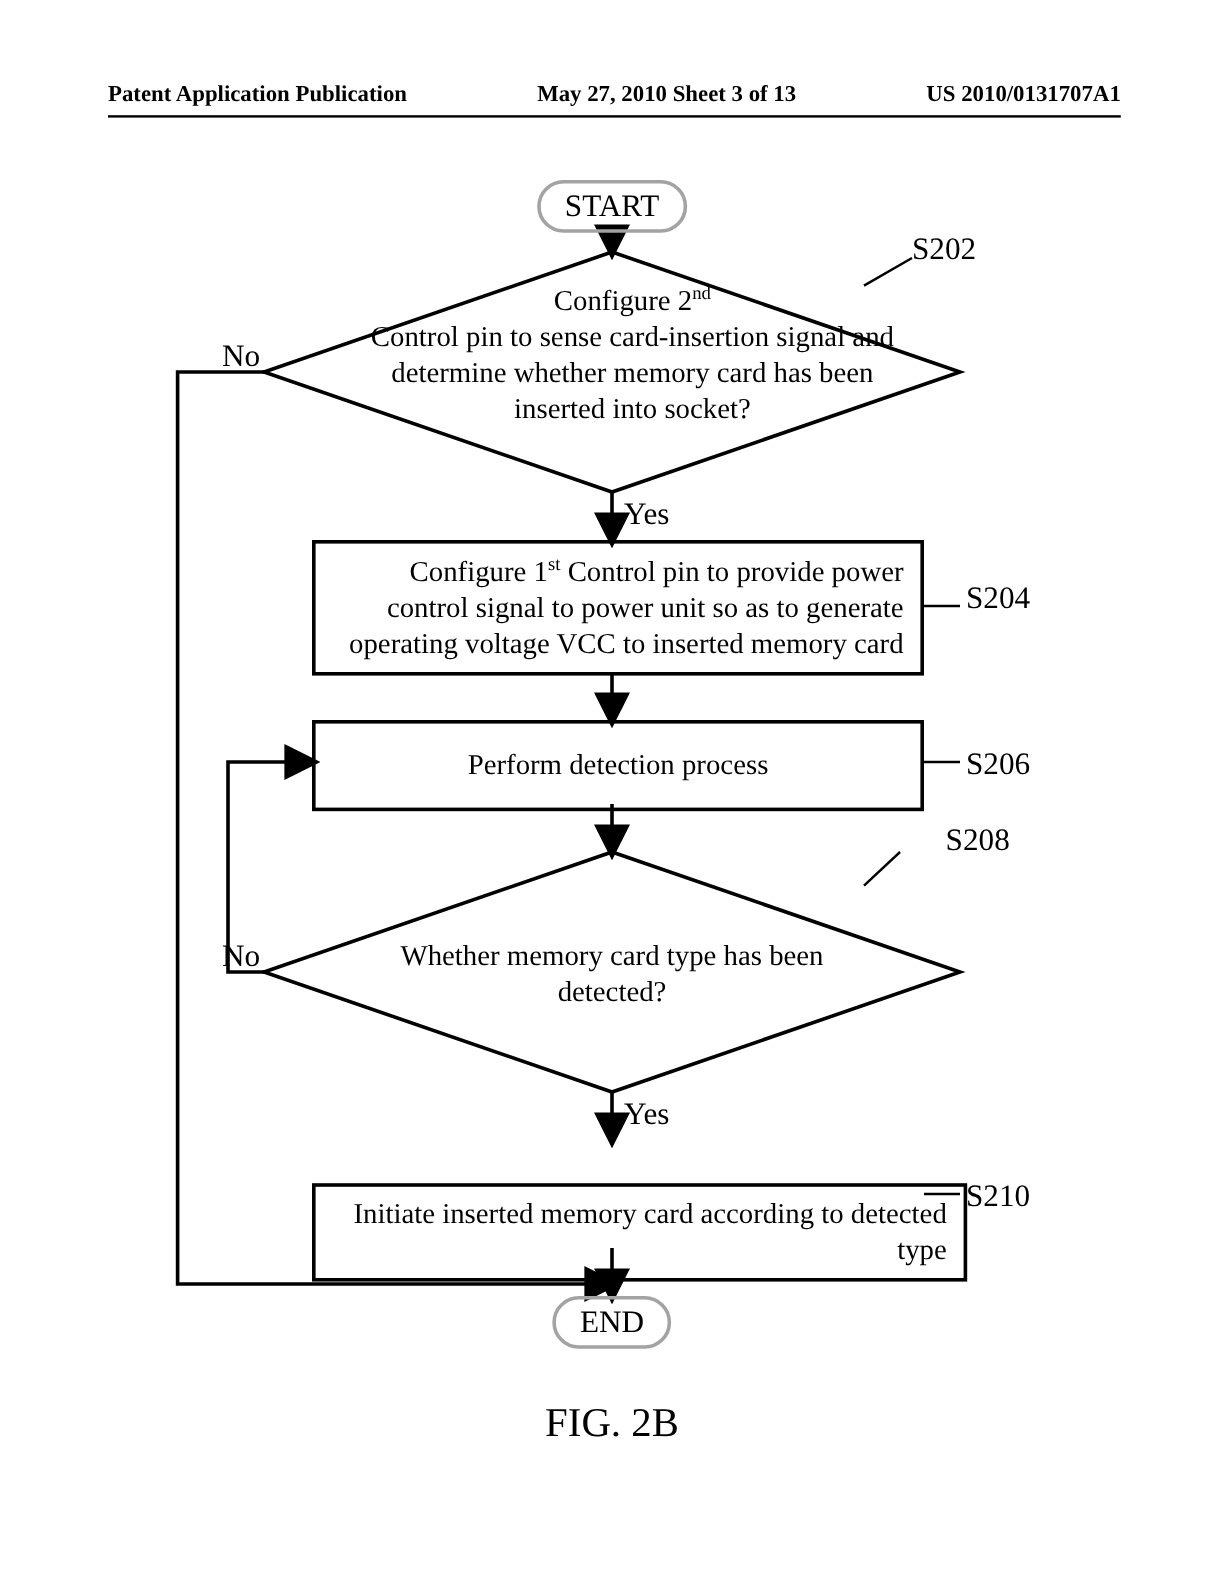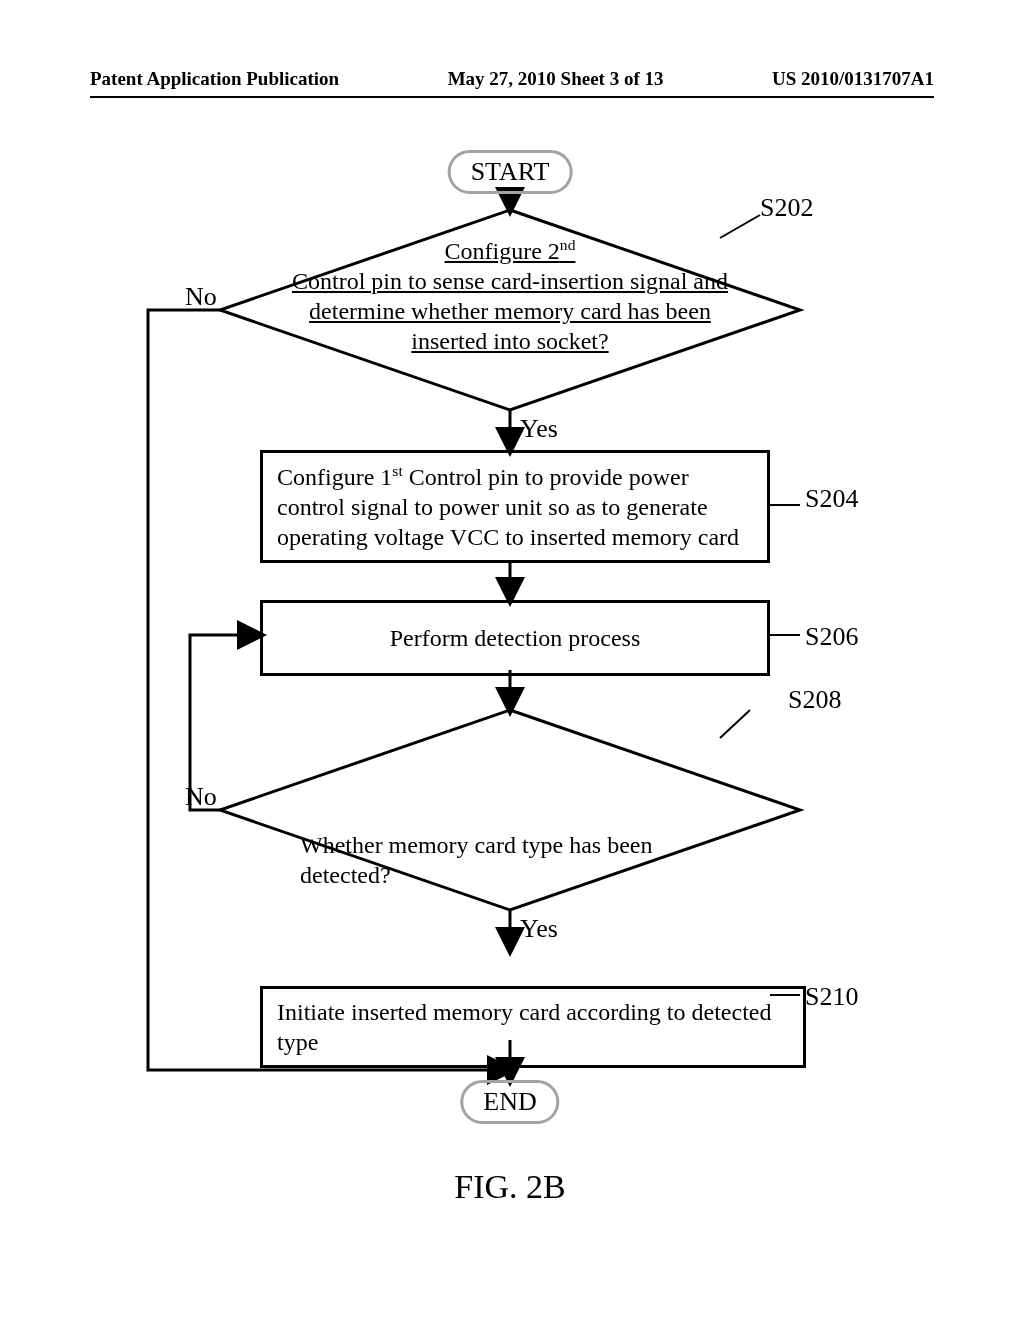--- a/index.html
+++ b/index.html
@@ -47,32 +47,31 @@
     font-size: 26px;
     text-align: center;
     transform: translateX(-50%);
   }
   
   .proc {
     position: absolute;
     border: 3px solid #000;
     font-size: 24px;
     padding: 8px 14px;
-    text-align: left;
+    text-align: right;
     line-height: 1.25;
   }
   .dia-text {
     position: absolute;
     font-size: 24px;
     text-align: center;
     line-height: 1.25;
   }
   .dia-text-left {
-    text-align: left;
-    margin-top: 48px;
+    text-align: center;
   }
   .lbl {
     position: absolute;
     font-size: 26px;
   }
   .lbl-ref {
     position: absolute;
     font-size: 26px;
   }
   .fig-cap {
@@ -135,21 +134,21 @@
 
     <line x1="770" y1="395" x2="800" y2="395" stroke="#000" stroke-width="2"></line>
     <line x1="770" y1="525" x2="800" y2="525" stroke="#000" stroke-width="2"></line>
     <line x1="770" y1="885" x2="800" y2="885" stroke="#000" stroke-width="2"></line>
   </svg>
 
   <div class="term" style="left:510px; top:40px;">
     <span>START</span>
   </div>
 
-  <div class="dia-text" style="left:290px; top:125px; width:440px;text-decoration:underline;">
+  <div class="dia-text" style="left:307px; top:125px; width:440px;">
     <span>Configure 2</span><sup>nd</sup><br>
     <span>Control pin to sense card-insertion signal and determine whether memory card has been inserted into socket?</span>
   </div>
   <div class="lbl-ref" style="left:760px; top:83px;text-align:right;">S202</div>
   <div class="lbl" style="left:185px; top:172px;">No</div>
   <div class="lbl" style="left:520px; top:304px;">Yes</div>
 
   <div class="proc" style="left:260px; top:340px; width:510px;">
     <span>Configure 1</span><sup>st</sup><span> Control pin to provide power control signal to power unit so as to generate operating voltage VCC to inserted memory card</span>
   </div>

